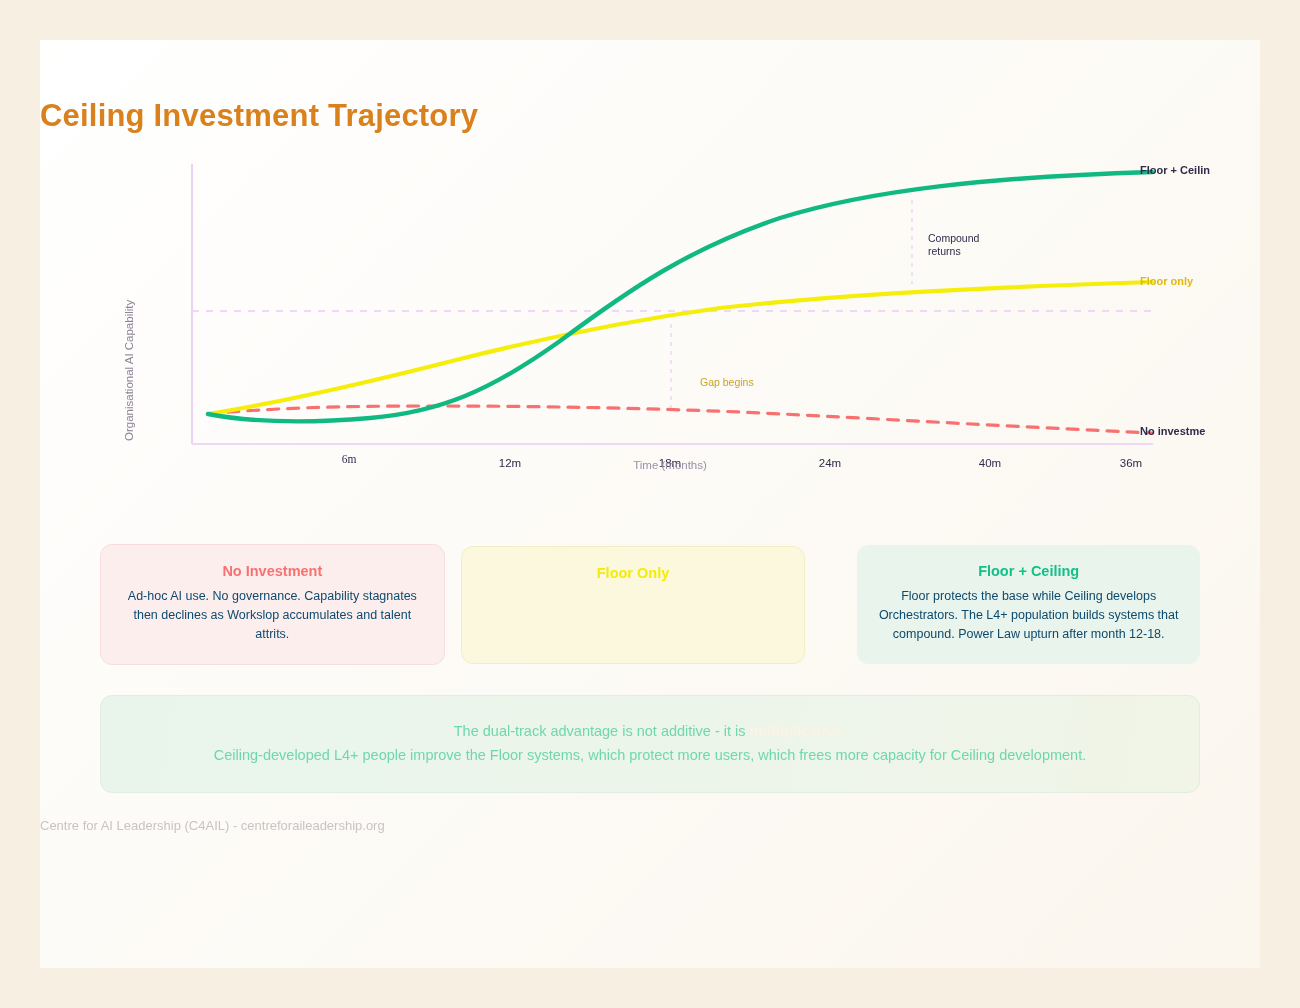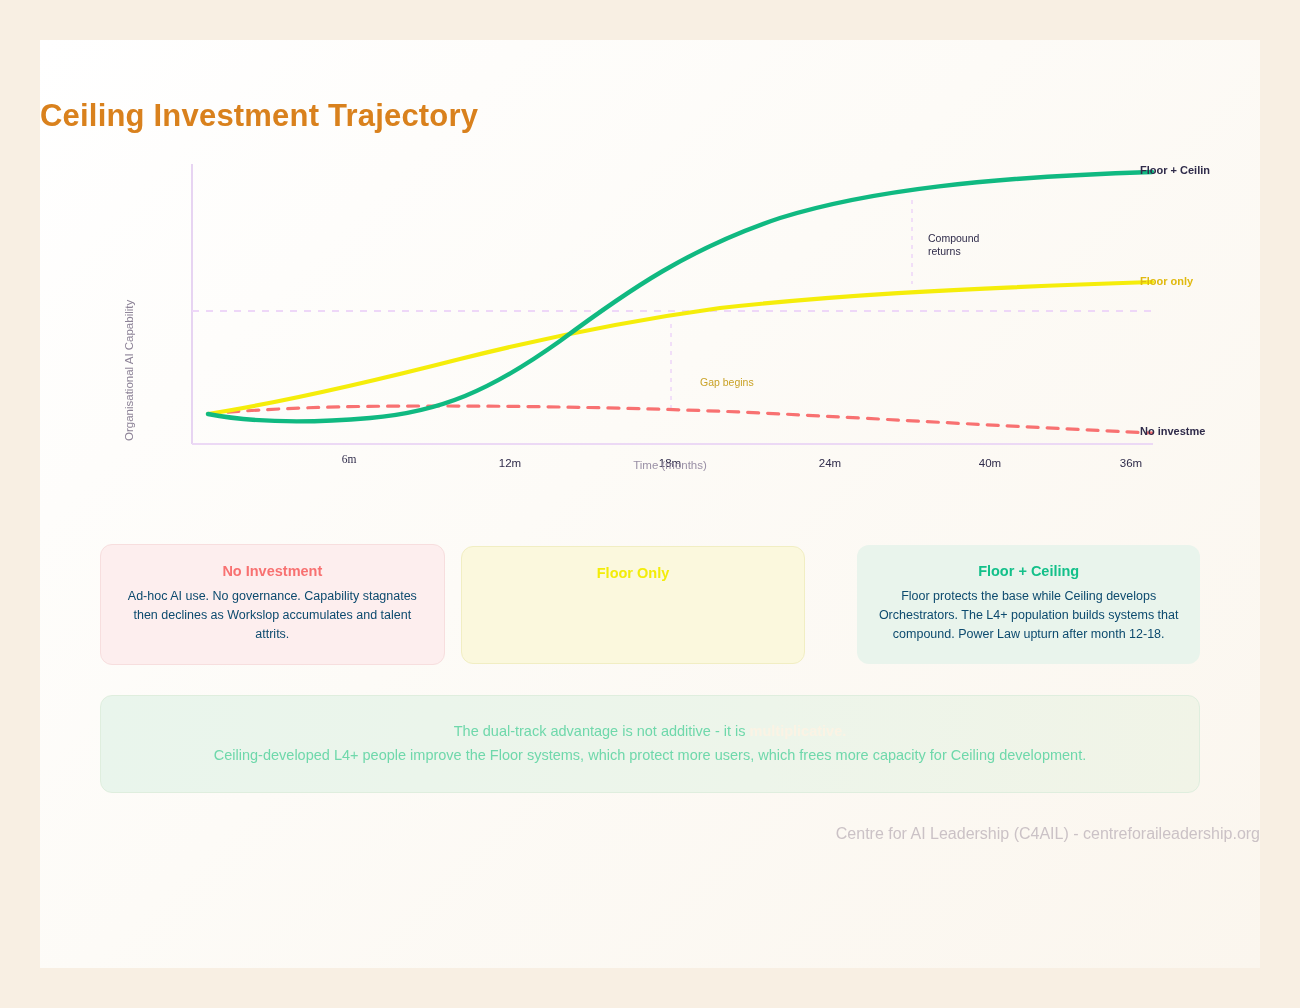--- a/index.html
+++ b/index.html
@@ -121,23 +121,23 @@
     border-radius: 12px;
     padding: 24px 30px 26px;
     text-align: center;
   }
   .banner-line1 { font-size: 14.5px; color: #6fd8ab; line-height: 22px; }
   .banner-line1 b { color: #fbf3e4; font-weight: bold; }
   .banner-line2 { font-size: 14.5px; color: #6fd8ab; line-height: 22px; margin-top: 2px; }
 
   
   .footer {
-    margin-top: 32px;
-    text-align: right;
-    font-size: 16px;
+    margin-top: 25px;
+    text-align: left;
+    font-size: 13px;
     color: #cbc2c6;
   }
 </style>
 </head>
 <body>
 
 <div id="root">
   <div id="panel">
 
     <div class="head">

